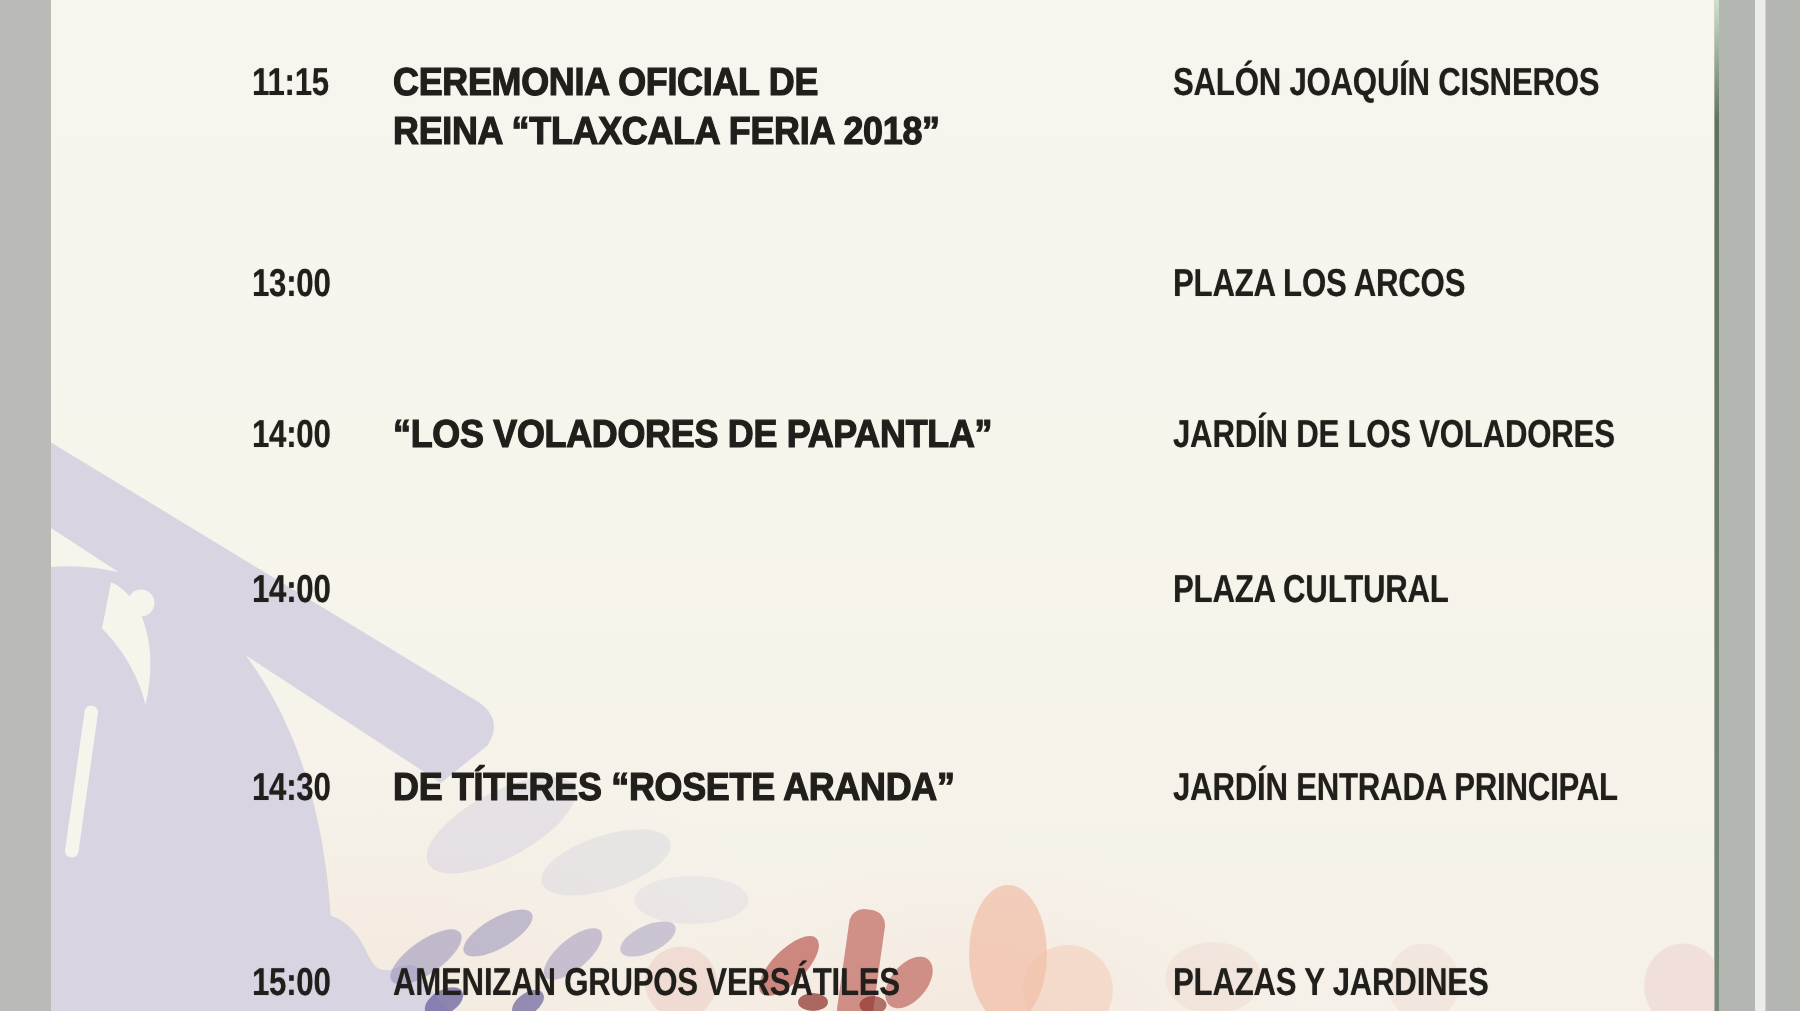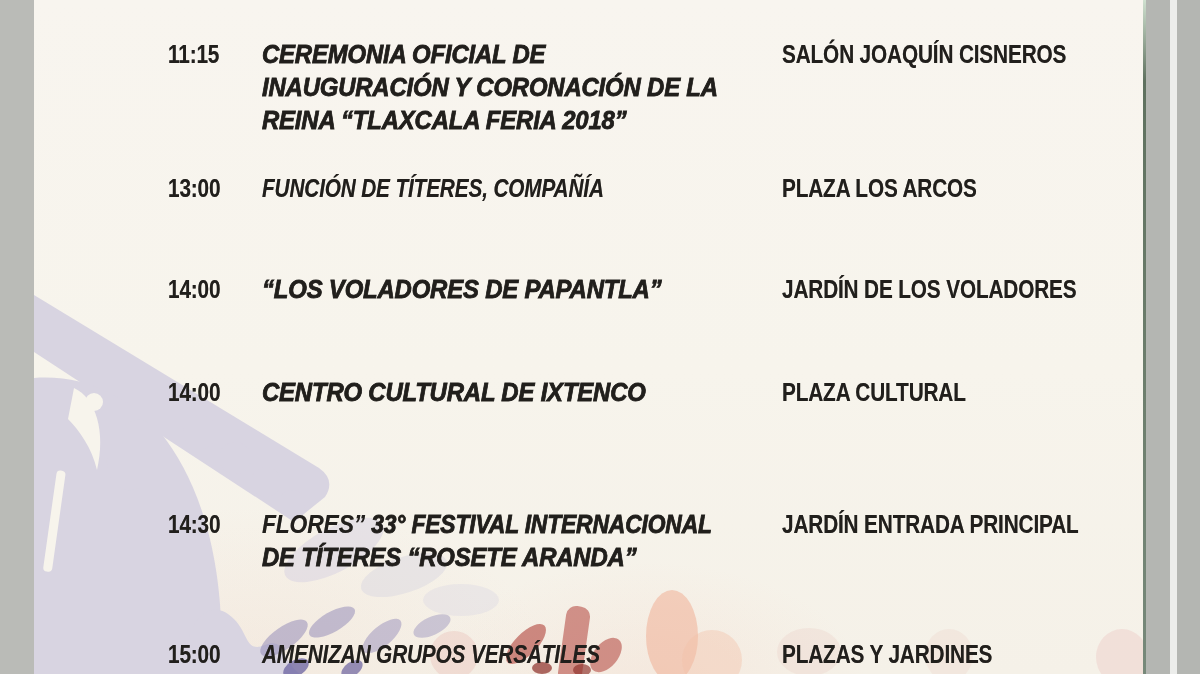--- a/index.html
+++ b/index.html
@@ -19,21 +19,21 @@
       linear-gradient(#f8f5ef, #f7f4ec 55%, #f5f1e8);
   }
   .edge-light{position:absolute;left:1136px;top:0;width:7px;height:674px;background:rgba(255,255,253,.75);}
   .binding{position:absolute;left:1143px;top:0;width:3px;height:674px;
     background:linear-gradient(#cfe0cf,#5f715f 12%,#6e7f6e 60%,#77897a);}
   .decor{position:absolute;left:0;top:0;z-index:1;pointer-events:none;}
   .sched{position:absolute;left:0;top:0;width:1109px;height:622px;z-index:2;}
   .row{position:absolute;left:0;width:1109px;}
   .col{position:absolute;top:0;}
   .col.time{left:134px;width:90px;}
-  .col.event{left:228px;width:540px;font-style:italic;}
+  .col.event{left:228px;width:540px;}
   .col.venue{left:748px;width:360px;}
   .eline{white-space:pre;height:33px;line-height:33px;}
   .ln{display:inline-block;transform-origin:0 50%;}
   .sx80{transform:scaleX(.80);}
   .sx88{transform:scaleX(.88);}
   .sx92{transform:scaleX(.92);}
   .sched span{
     font-size:26px;font-weight:700;color:#211f1c;letter-spacing:-0.2px;
     text-shadow:0 0 .6px rgba(33,31,28,.55);
   }
@@ -92,33 +92,31 @@
   </svg>
 
   <div class="edge-light"></div>
   <div class="sched">
       <div class="row" style="top: 38px;">
         <div class="col time">
           <div class="eline"><span class="ln sx80"><span>11:15</span></span></div>
         </div>
         <div class="col event">
           <div class="eline"><span class="ln sx92"><span class="b">CEREMONIA OFICIAL DE</span></span></div>
-          <div class="eline"><span class="ln sx92"><span class="b">INAUGURACIÓN Y CORONACIÓN DE LA</span></span></div>
           <div class="eline"><span class="ln sx92"><span class="b">REINA “TLAXCALA FERIA 2018”</span></span></div>
         </div>
         <div class="col venue">
           <div class="eline"><span class="ln sx80"><span>SALÓN JOAQUÍN CISNEROS</span></span></div>
         </div>
       </div>
       <div class="row" style="top: 172px;">
         <div class="col time">
           <div class="eline"><span class="ln sx80"><span>13:00</span></span></div>
         </div>
         <div class="col event">
-          <div class="eline"><span class="ln sx80"><span>FUNCIÓN DE TÍTERES, COMPAÑÍA</span></span></div>
         </div>
         <div class="col venue">
           <div class="eline"><span class="ln sx80"><span>PLAZA LOS ARCOS</span></span></div>
         </div>
       </div>
       <div class="row" style="top: 273px;">
         <div class="col time">
           <div class="eline"><span class="ln sx80"><span>14:00</span></span></div>
         </div>
         <div class="col event">
@@ -126,32 +124,30 @@
         </div>
         <div class="col venue">
           <div class="eline"><span class="ln sx80"><span>JARDÍN DE LOS VOLADORES</span></span></div>
         </div>
       </div>
       <div class="row" style="top: 376px;">
         <div class="col time">
           <div class="eline"><span class="ln sx80"><span>14:00</span></span></div>
         </div>
         <div class="col event">
-          <div class="eline"><span class="ln sx92"><span class="b">CENTRO CULTURAL DE IXTENCO</span></span></div>
         </div>
         <div class="col venue">
           <div class="eline"><span class="ln sx80"><span>PLAZA CULTURAL</span></span></div>
         </div>
       </div>
       <div class="row" style="top: 508px;">
         <div class="col time">
           <div class="eline"><span class="ln sx80"><span>14:30</span></span></div>
         </div>
         <div class="col event">
-          <div class="eline"><span class="ln sx88"><span>FLORES” </span><span class="b">33° FESTIVAL INTERNACIONAL</span></span></div>
           <div class="eline"><span class="ln sx92"><span class="b">DE TÍTERES “ROSETE ARANDA”</span></span></div>
         </div>
         <div class="col venue">
           <div class="eline"><span class="ln sx80"><span>JARDÍN ENTRADA PRINCIPAL</span></span></div>
         </div>
       </div>
       <div class="row" style="top: 638px;">
         <div class="col time">
           <div class="eline"><span class="ln sx80"><span>15:00</span></span></div>
         </div>

